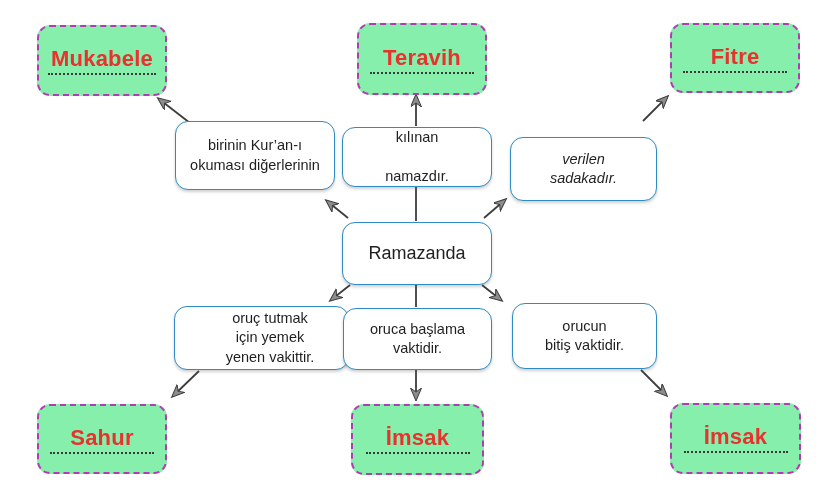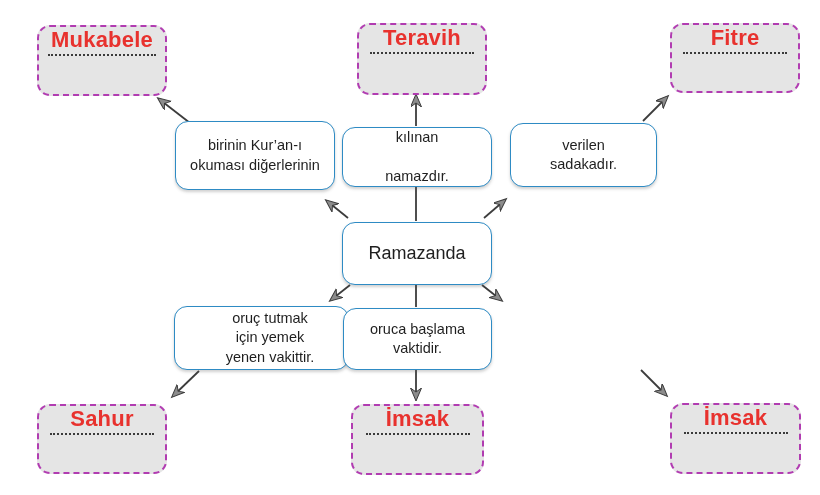--- a/index.html
+++ b/index.html
@@ -21,33 +21,33 @@
     display:flex; flex-direction:column;
     align-items:center; justify-content:center;
     color:#1f1f1f;
     font-size:14.5px; line-height:1.32;
     text-align:center;
     box-shadow:0 2px 3px rgba(90,90,90,0.28);
     z-index:2;
   }
   .desc-birinin  { left:175px; top:121px; width:158px; height:67px; }
   .desc-kilinan  { left:342px; top:127px; width:148px; height:58px;gap:20px; }
-  .desc-verilen  { left:510px; top:123px; width:145px; height:62px; }
+  .desc-verilen  { left:510px; top:137px; width:145px; height:62px;font-style:italic; }
   .center-box    { left:342px; top:222px; width:148px; height:61px; font-size:18px; }
   .desc-oruc     { left:174px; top:306px; width:156px; height:62px;padding-left:17px; }
   .desc-oruca    { left:343px; top:308px; width:147px; height:60px; }
   .desc-orucun   { left:512px; top:303px; width:143px; height:64px; }
 
   
   .answer {
     position:absolute;
     border:2px dashed #b13cb1;
     border-radius:13px;
-    display:flex; align-items:flex-start; justify-content:center;
-    background:#e5e5e5;
+    display:flex; align-items:center; justify-content:center;
+    background:#86efac;
     z-index:2;
   }
   .answer-mukabele { left:37px;  top:25px;  width:126px; height:67px; }
   .answer-teravih  { left:357px; top:23px;  width:126px; height:68px; }
   .answer-fitre    { left:670px; top:23px;  width:126px; height:66px; }
   .answer-sahur    { left:37px;  top:404px; width:126px; height:66px; }
   .answer-imsak    { left:351px; top:404px; width:129px; height:67px; }
   .answer-iftar    { left:670px; top:403px; width:127px; height:67px; }
 
   .blank {
@@ -109,20 +109,24 @@
 
   <div class="desc desc-oruc">
     <div>oruç tutmak</div>
     <div>için yemek</div>
     <div>yenen vakittir.</div>
   </div>
   <div class="desc desc-oruca">
     <div>oruca başlama</div>
     <div>vaktidir.</div>
   </div>
+  <div class="desc desc-orucun">
+    <div>orucun</div>
+    <div>bitiş vaktidir.</div>
+  </div>
 
   <div class="answer answer-mukabele">
     <div class="blank">Mukabele</div>
   </div>
   <div class="answer answer-teravih">
     <div class="blank">Teravih</div>
   </div>
   <div class="answer answer-fitre">
     <div class="blank">Fitre</div>
   </div>

